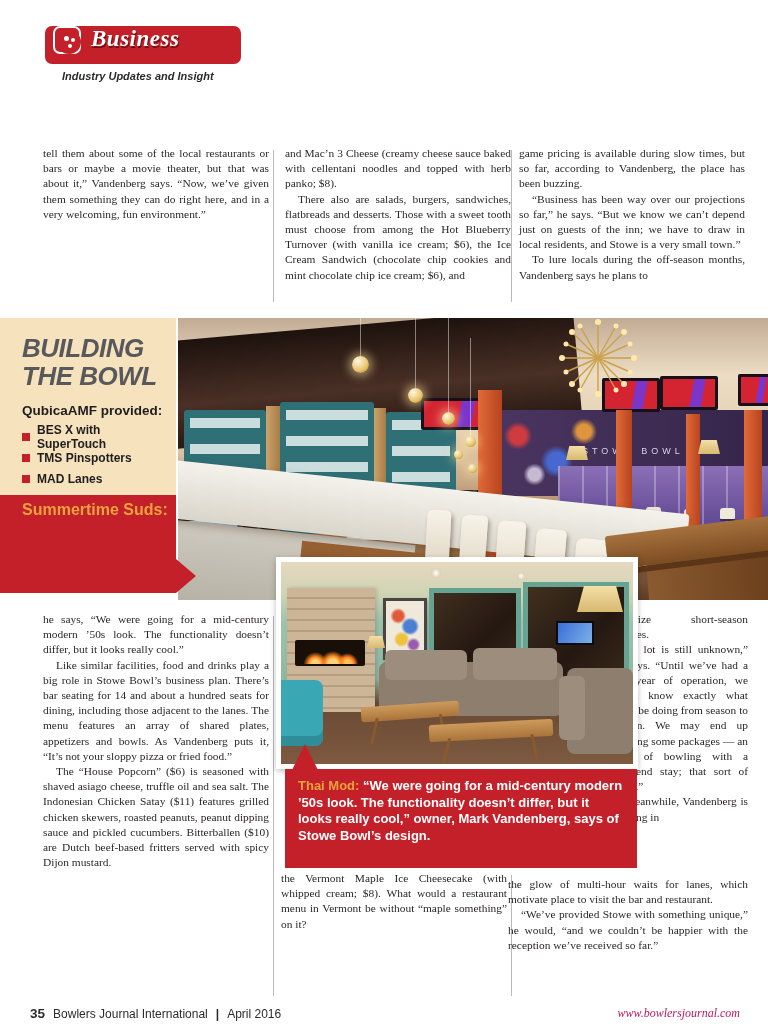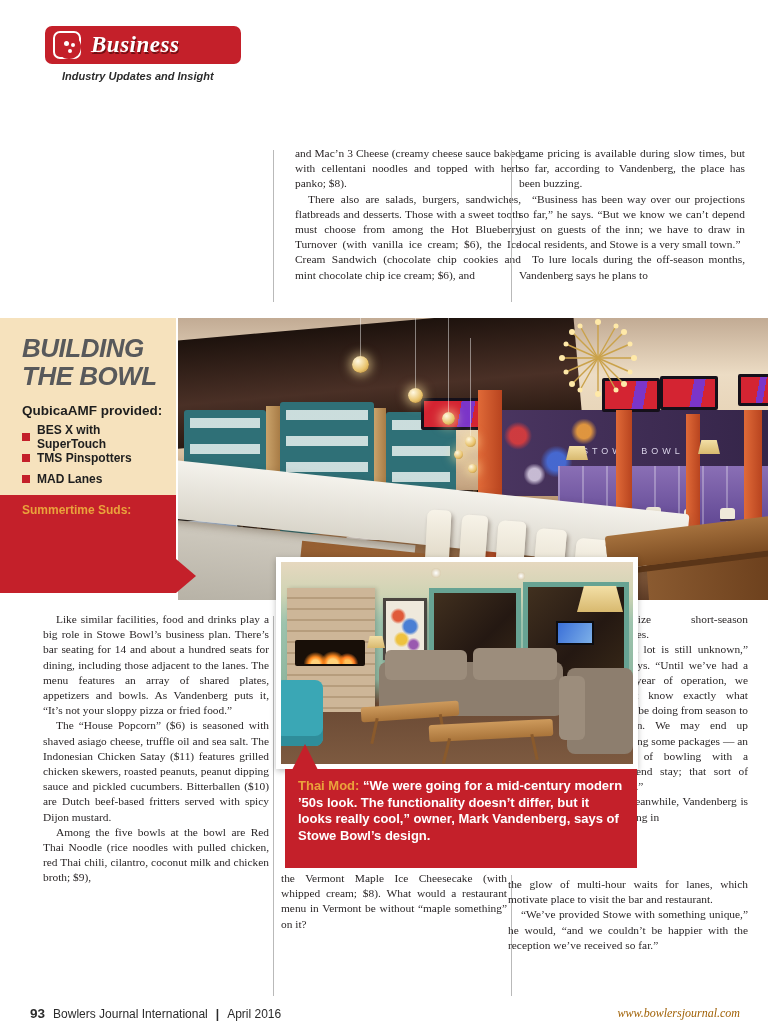--- a/index.html
+++ b/index.html
@@ -2,21 +2,21 @@
 <html><head>
 <meta charset="utf-8">
 <style>
   html,body{margin:0;padding:0;background:#888;}
   .page{position:relative;width:768px;height:1032px;background:#ffffff;overflow:hidden;
         font-family:"Liberation Serif",serif;color:#2a2627;margin:0 auto;}
   .abs{position:absolute;}
 
   
   .badge{left:45px;top:26px;width:196px;height:38px;background:#c4202a;border-radius:7px;
-         display:flex;align-items:center;gap:10px;padding-left:8px;box-sizing:border-box;}
+         display:flex;gap:10px;padding-left:8px;box-sizing:border-box;}
   .ball-frame{width:28px;height:28px;border:2px solid #fff;border-radius:7px;position:relative;box-sizing:border-box;}
   .ball{position:absolute;left:2px;top:2px;width:20px;height:20px;background:#c4202a;border:2px solid #c4202a;border-radius:50%;}
   .hole{position:absolute;background:#fff;border-radius:50%;}
   .h1{width:5px;height:5px;left:5px;top:4px;}
   .h2{width:4px;height:4px;left:12px;top:6px;}
   .h3{width:4px;height:4px;left:9px;top:12px;}
   .badge-label{font-family:"Liberation Serif",serif;font-style:italic;font-weight:bold;
                font-size:23px;color:#fff;text-shadow:1px 2px 0 #6e1014;letter-spacing:.5px;}
   .tagline{left:62px;top:70px;font-family:"Liberation Sans",sans-serif;font-style:italic;
            font-weight:bold;font-size:11px;color:#2b2b2b;}
@@ -33,21 +33,21 @@
               font-size:26px;line-height:28px;color:#58595b;letter-spacing:-.5px;width:150px;}
   .provided{font-family:"Liberation Sans",sans-serif;font-weight:bold;font-size:13.5px;color:#1e1e1e;margin-top:13px;}
   .plist{margin-top:8px;}
   .pitem{display:flex;align-items:center;gap:7px;font-family:"Liberation Sans",sans-serif;
          font-weight:bold;font-size:12px;color:#1e1e1e;height:21px;}
   .sq{width:8px;height:8px;background:#c4202a;flex:0 0 auto;}
 
   
   .rednote{left:0;top:495px;width:176px;height:98px;background:#c4202a;box-sizing:border-box;
            padding:8px 8px 0 22px;font-family:"Liberation Sans",sans-serif;font-weight:bold;
-           font-size:12px;line-height:14.8px;color:#fff;z-index:6;}
+           font-size:16px;line-height:14.8px;color:#fff;z-index:6;}
   .rednote .lead{color:#eaa33c;display:block;}
   .note-arrow{left:176px;top:559px;width:0;height:0;border-top:17px solid transparent;
               border-bottom:17px solid transparent;border-left:20px solid #c4202a;z-index:6;}
 
   
   .mainphoto{left:178px;top:318px;width:590px;height:282px;overflow:hidden;z-index:1;
              background:linear-gradient(180deg,#c2ab94 0%,#ecdcc4 20%,#e6d2b4 40%,#a87c54 78%,#5e3c26 100%);}
   .soffit{left:-20px;top:6px;width:420px;height:108px;background:linear-gradient(180deg,#1d120d,#4a3026 60%,#2a1a12);transform:rotate(-5deg);}
   .shelf{background:#2f7077;border-radius:3px;}
   .glassrows{position:absolute;left:6px;right:6px;top:8px;bottom:8px;
@@ -122,43 +122,44 @@
      font-size:13px;line-height:16.5px;color:#fff;}
   .caption .lead{color:#eaa33c;}
   .cap-arrow{left:292px;top:744px;width:0;height:0;border-left:13px solid transparent;
      border-right:13px solid transparent;border-bottom:26px solid #c4202a;z-index:5;}
 
   
   .footer-left{left:30px;top:1006px;font-family:"Liberation Sans",sans-serif;font-size:12px;color:#2b2b2b;
      display:flex;align-items:center;gap:8px;}
   .pageno{font-weight:bold;font-size:13.5px;}
   .fsep{font-weight:bold;}
-  .footer-right{right:28px;top:1006px;font-family:"Liberation Serif",serif;font-style:italic;font-size:12px;color:#a16207;}
+  .footer-right{right:28px;top:1006px;font-family:"Liberation Serif",serif;font-style:italic;font-size:12px;color:#be185d;}
 </style>
 </head>
 <body>
 
 <div class="page">
 
   <div class="abs badge">
     <span class="ball-frame">
       <span class="ball">
           <span class="hole h1"></span>
           <span class="hole h2"></span>
           <span class="hole h3"></span>
         </span>
     </span>
     <span class="badge-label">Business</span>
   </div>
   <div class="abs tagline">Industry Updates and Insight</div>
 
   <div class="abs coltext" style="left:43px;top:146px;width:226px;">
+    <p>tell them about some of the local restaurants or bars or maybe a movie theater, but that was about it,” Vandenberg says. “Now, we’ve given them something they can do right here, and in a very welcoming, fun environment.”</p>
   </div>
   <div class="abs vrule" style="left:273px;top:150px;height:152px;"></div>
-  <div class="abs coltext" style="left:295px;top:146px;width:226px;">
+  <div class="abs coltext" style="left:285px;top:146px;width:226px;">
     <p>and Mac’n 3 Cheese (creamy cheese sauce baked with cellentani noodles and topped with herb panko; $8).</p>
     <p class="ind">There also are salads, burgers, sandwiches, flatbreads and desserts. Those with a sweet tooth must choose from among the Hot Blueberry Turnover (with vanilla ice cream; $6), the Ice Cream Sandwich (chocolate chip cookies and mint chocolate chip ice cream; $6), and</p>
   </div>
   <div class="abs vrule" style="left:511px;top:150px;height:152px;"></div>
   <div class="abs coltext" style="left:519px;top:146px;width:226px;">
     <p>game pricing is available during slow times, but so far, according to Vandenberg, the place has been buzzing.</p>
     <p class="ind">“Business has been way over our projections so far,” he says. “But we know we can’t depend just on guests of the inn; we have to draw in local residents, and Stowe is a very small town.”</p>
     <p class="ind">To lure locals during the off-season months, Vandenberg says he plans to</p>
   </div>
 
@@ -334,40 +335,40 @@
       <span class="leg" style="left:252px;top:172px;height:26px;transform:rotate(-12deg);"></span>
     </div>
   </div>
 
   <div class="abs cap-arrow"></div>
   <div class="abs caption">
     <span class="lead">Thai Mod:</span><span> “We were going for a mid-century modern ’50s look. The functionality doesn’t differ, but it looks really cool,” owner, Mark Vandenberg, says of Stowe Bowl’s design.</span>
   </div>
 
   <div class="abs coltext" style="left:43px;top:612px;width:226px;">
+    <p>he says, “We were going for a mid-century modern ’50s look. The functionality doesn’t differ, but it looks really cool.”</p>
     <p class="ind">Like similar facilities, food and drinks play a big role in Stowe Bowl’s business plan. There’s bar seating for 14 and about a hundred seats for dining, including those adjacent to the lanes. The menu features an array of shared plates, appetizers and bowls. As Vandenberg puts it, “It’s not your sloppy pizza or fried food.”</p>
     <p class="ind">The “House Popcorn” ($6) is seasoned with shaved asiago cheese, truffle oil and sea salt. The Indonesian Chicken Satay ($11) features grilled chicken skewers, roasted peanuts, peanut dipping sauce and pickled cucumbers. Bitterballen ($10) are Dutch beef-based fritters served with spicy Dijon mustard.</p>
-    <p class="ind">Among the five bowls at the bowl are Red Thai Noodle (rice noodles with pulled chicken, red Thai chili, cilantro, coconut milk and chicken broth; $9),</p>
   </div>
   <div class="abs vrule" style="left:273px;top:616px;height:380px;"></div>
   <div class="abs coltext" style="left:281px;top:871px;width:226px;">
     <p>the Vermont Maple Ice Cheesecake (with whipped cream; $8). What would a restaurant menu in Vermont be without “maple something” on it?</p>
   </div>
   <div class="abs vrule" style="left:511px;top:875px;height:121px;"></div>
   <div class="abs coltext" style="left:612px;top:612px;width:136px;">
     <p>organize short-season leagues.</p>
     <p class="ind">“A lot is still unknown,” he says. “Until we’ve had a full year of operation, we won’t know exactly what we’ll be doing from season to season. We may end up offering some packages — an hour of bowling with a weekend stay; that sort of thing.”</p>
     <p class="ind">Meanwhile, Vandenberg is basking in</p>
   </div>
   <div class="abs coltext" style="left:508px;top:877px;width:240px;">
     <p>the glow of multi-hour waits for lanes, which motivate place to visit the bar and restaurant.</p>
     <p class="ind">“We’ve provided Stowe with something unique,” he would, “and we couldn’t be happier with the reception we’ve received so far.”</p>
   </div>
 
   <div class="abs footer-left">
-    <span class="pageno">93</span>
+    <span class="pageno">35</span>
     <span>Bowlers Journal International</span>
     <span class="fsep">|</span>
     <span>April 2016</span>
   </div>
   <div class="abs footer-right">www.bowlersjournal.com</div>
 
 </div>
 
 </body></html>

